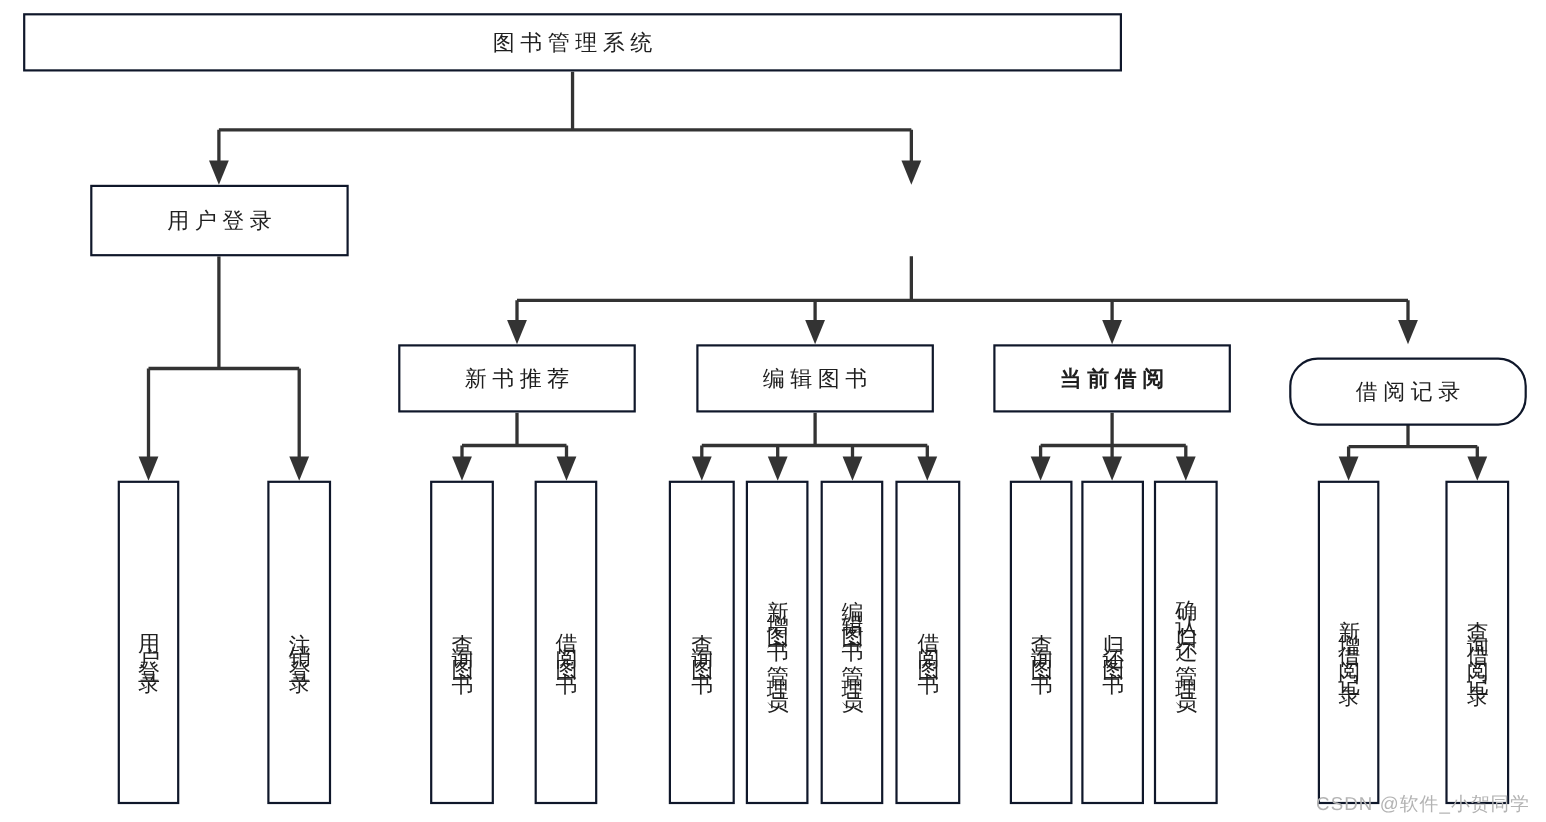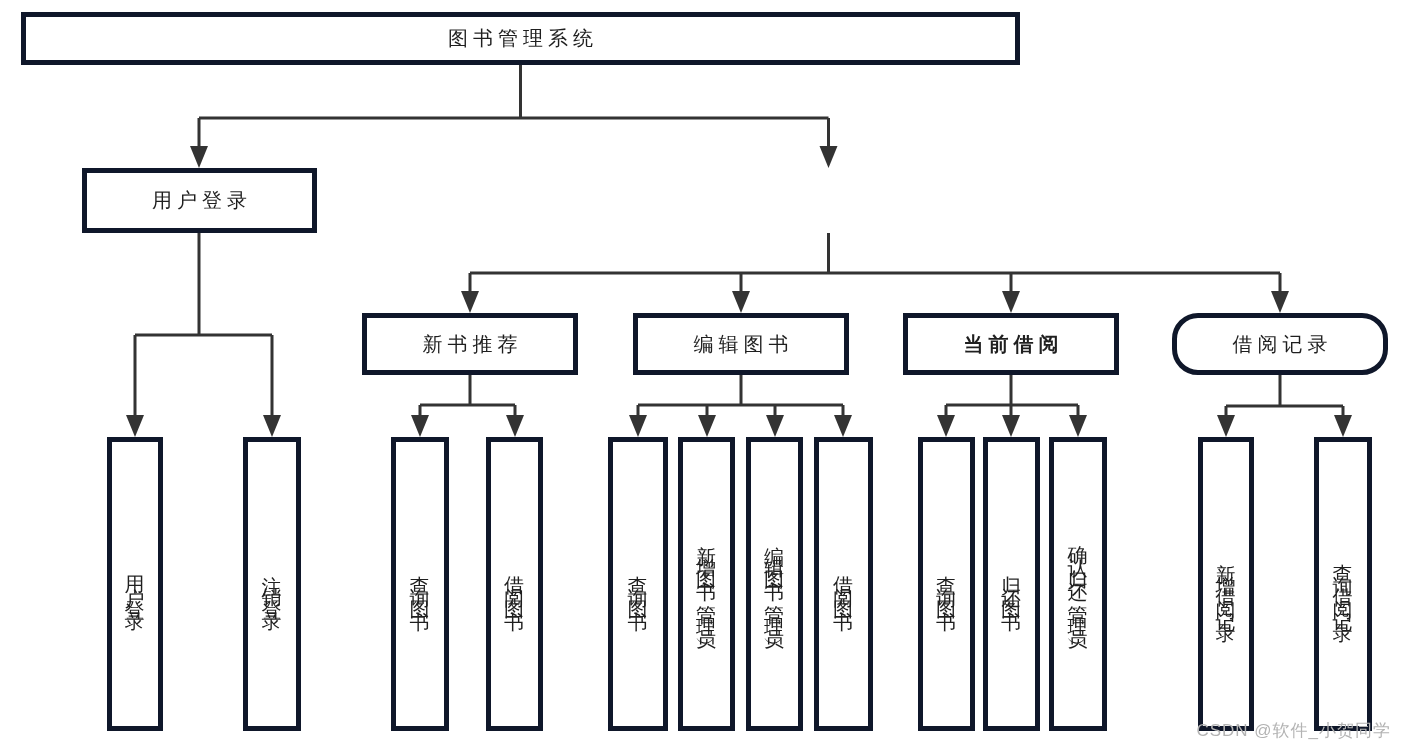--- a/index.html
+++ b/index.html
@@ -13,21 +13,21 @@
     overflow: hidden;
   }
   .connectors {
     position: absolute;
     left: 0; top: 0;
     z-index: 0;
   }
   .node {
     position: absolute;
     box-sizing: border-box;
-    border: 5px solid #0f172a;
+    border: 2px solid #0f172a;
     background: #ffffff;
     display: flex;
     align-items: center;
     justify-content: center;
     font-size: 20px;
     letter-spacing: 5px;
     text-indent: 5px;
     z-index: 1;
     white-space: nowrap;
   }
@@ -118,21 +118,21 @@
     </g>
   </svg>
 
   <div class="node" style="left:21px; top:12px; width:999px; height:53px;">图书管理系统</div>
 
   <div class="node" style="left:82px; top:168px; width:235px; height:65px;">用户登录</div>
 
   <div class="node" style="left:362px; top:313px; width:216px; height:62px;">新书推荐</div>
   <div class="node" style="left:633px; top:313px; width:216px; height:62px;">编辑图书</div>
   <div class="node" style="left:903px; top:313px; width:216px; height:62px;font-weight:bold;">当前借阅</div>
-  <div class="node" style="left:1172px; top:313px; width:216px; height:62px;border-radius:26px;">借阅记录</div>
+  <div class="node" style="left:1172px; top:325px; width:216px; height:62px;border-radius:26px;">借阅记录</div>
 
   <div class="node leaf" style="left:107px; top:437px; width:56px; height:294px;">用户登录</div>
   <div class="node leaf" style="left:243px; top:437px; width:58px; height:294px;">注销登录</div>
 
   <div class="node leaf" style="left:391px; top:437px; width:58px; height:294px;">查询图书</div>
   <div class="node leaf" style="left:486px; top:437px; width:57px; height:294px;">借阅图书</div>
 
   <div class="node leaf" style="left:608px; top:437px; width:60px; height:294px;">查询图书</div>
   <div class="node leaf" style="left:678px; top:437px; width:57px; height:294px;">新增图书（管理员）</div>
   <div class="node leaf" style="left:746px; top:437px; width:57px; height:294px;">编辑图书（管理员）</div>

